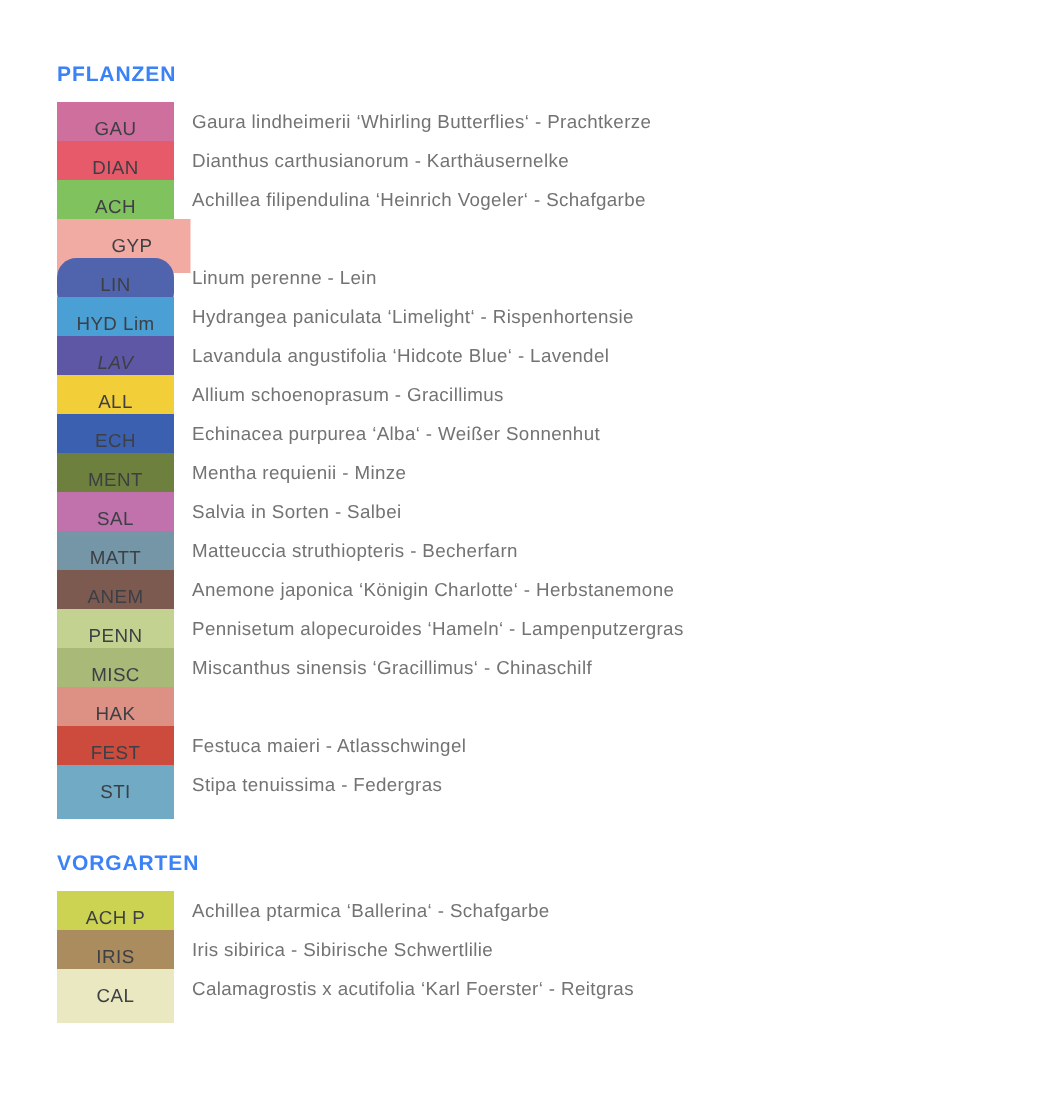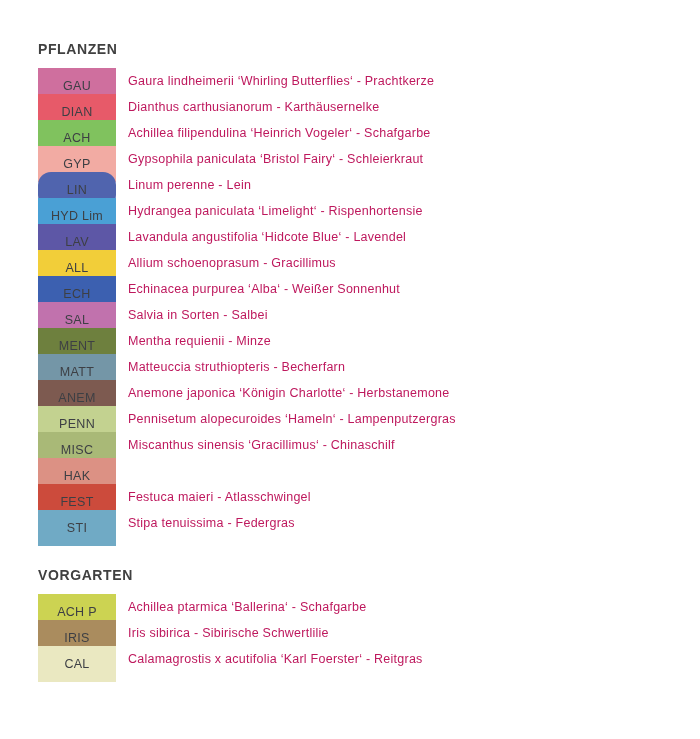--- a/index.html
+++ b/index.html
@@ -22,21 +22,21 @@
   }
   .section {
     margin: 0;
   }
   .section + .section {
     margin-top: 31px;
   }
   .section-title {
     font-size: 14px;
     font-weight: bold;
-    color: #404040;
+    color: #3b82f6;
     letter-spacing: 0.6px;
     margin: 0 0 11px 0;
   }
   .legend-rows {
     display: block;
   }
   .legend-row {
     display: flex;
     align-items: stretch;
     height: 26px;
@@ -52,21 +52,21 @@
   .swatch-code {
     font-size: 12.5px;
     color: #3d3f44;
     letter-spacing: 0.3px;
     white-space: nowrap;
   }
   .plant-desc {
     margin-left: 12px;
     align-self: center;
     font-size: 12.5px;
-    color: #be185d;
+    color: #737373;
     letter-spacing: 0.25px;
     white-space: nowrap;
   }
 </style>
 </head>
 <body>
 
 <div class="page">
   <div class="legend-wrap" id="legend-root">
   <div class="section">
@@ -88,73 +88,72 @@
   </div>
 
   <div class="legend-row">
     <div class="swatch" style="background: rgb(128, 194, 94);">
       <span class="swatch-code">ACH</span>
     </div>
     <span class="plant-desc">Achillea filipendulina ‘Heinrich Vogeler‘ - Schafgarbe</span>
   </div>
 
   <div class="legend-row">
-    <div class="swatch" style="background: rgb(242, 171, 163);">
+    <div class="swatch" style="background: rgb(242, 171, 163); padding-left: 11px;">
       <span class="swatch-code">GYP</span>
     </div>
-    <span class="plant-desc">Gypsophila paniculata ‘Bristol Fairy‘ - Schleierkraut</span>
   </div>
 
   <div class="legend-row">
     <div class="swatch" style="background: rgb(80, 100, 174); border-radius: 13px;">
       <span class="swatch-code">LIN</span>
     </div>
     <span class="plant-desc">Linum perenne - Lein</span>
   </div>
 
   <div class="legend-row">
     <div class="swatch" style="background: rgb(74, 160, 213);">
       <span class="swatch-code">HYD Lim</span>
     </div>
     <span class="plant-desc">Hydrangea paniculata ‘Limelight‘ - Rispenhortensie</span>
   </div>
 
   <div class="legend-row">
-    <div class="swatch" style="background: rgb(93, 87, 166);">
+    <div class="swatch" style="background: rgb(93, 87, 166); font-style: italic;">
       <span class="swatch-code">LAV</span>
     </div>
     <span class="plant-desc">Lavandula angustifolia ‘Hidcote Blue‘ - Lavendel</span>
   </div>
 
   <div class="legend-row">
     <div class="swatch" style="background: rgb(242, 206, 57);">
       <span class="swatch-code">ALL</span>
     </div>
     <span class="plant-desc">Allium schoenoprasum - Gracillimus</span>
   </div>
 
   <div class="legend-row">
     <div class="swatch" style="background: rgb(60, 96, 176);">
       <span class="swatch-code">ECH</span>
     </div>
     <span class="plant-desc">Echinacea purpurea ‘Alba‘ - Weißer Sonnenhut</span>
   </div>
 
   <div class="legend-row">
+    <div class="swatch" style="background: rgb(110, 128, 62);">
+      <span class="swatch-code">MENT</span>
+    </div>
+    <span class="plant-desc">Mentha requienii - Minze</span>
+  </div>
+
+  <div class="legend-row">
     <div class="swatch" style="background: rgb(193, 114, 173);">
       <span class="swatch-code">SAL</span>
     </div>
     <span class="plant-desc">Salvia in Sorten - Salbei</span>
-  </div>
-
-  <div class="legend-row">
-    <div class="swatch" style="background: rgb(110, 128, 62);">
-      <span class="swatch-code">MENT</span>
-    </div>
-    <span class="plant-desc">Mentha requienii - Minze</span>
   </div>
 
   <div class="legend-row">
     <div class="swatch" style="background: rgb(116, 150, 167);">
       <span class="swatch-code">MATT</span>
     </div>
     <span class="plant-desc">Matteuccia struthiopteris - Becherfarn</span>
   </div>
 
   <div class="legend-row">

